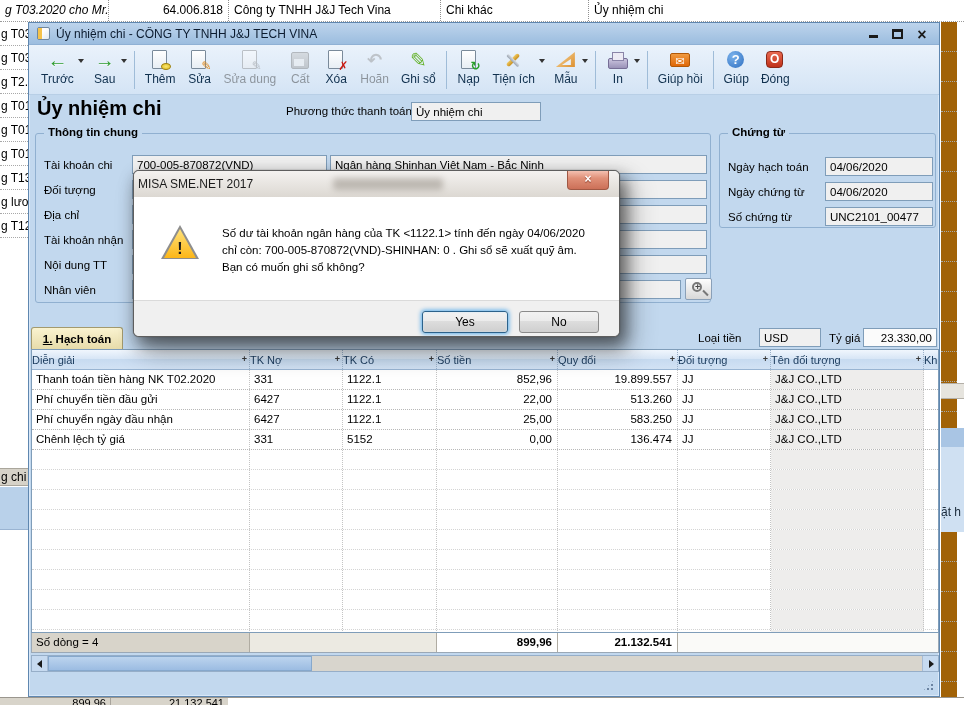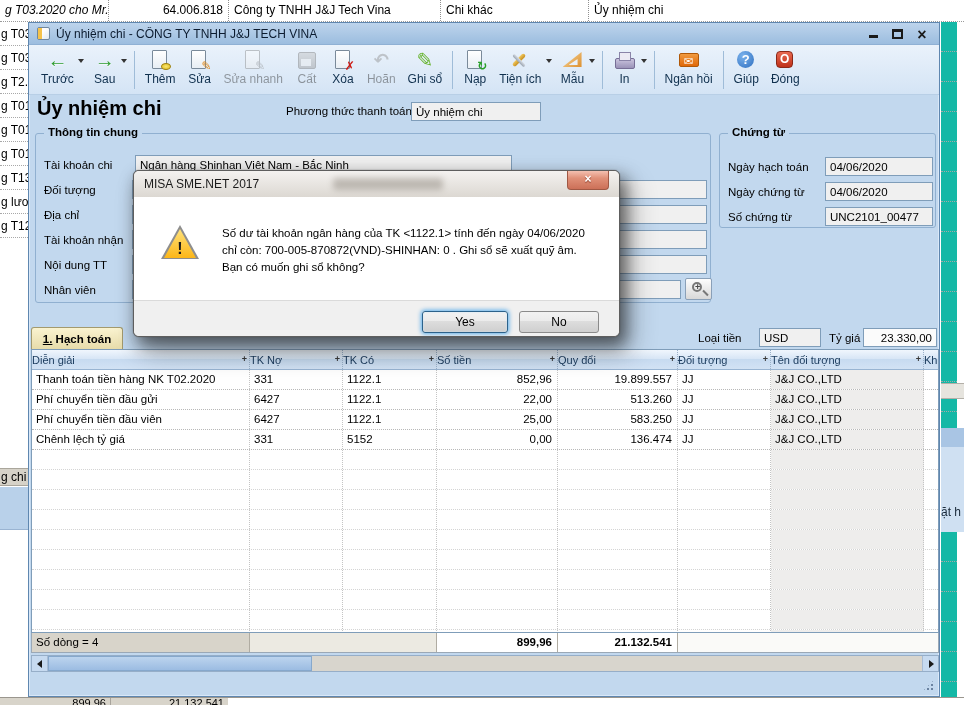--- a/index.html
+++ b/index.html
@@ -7,21 +7,21 @@
   *{box-sizing:border-box}
   .screen{position:absolute;left:0;top:0;width:964px;height:705px;overflow:hidden;background:#fff}
 
   
   .bg-toprow{position:absolute;left:0;top:0;width:964px;height:22px;border-bottom:1px dotted #9a9a9a;font-size:12px;color:#000}
   .bgtc{position:absolute;top:0;height:21px;line-height:21px;padding:0 5px;white-space:nowrap;overflow:hidden}
   .bg-leftcol{position:absolute;left:0;top:22px;width:28px;height:240px;font-size:12px;color:#000}
   .bglr{position:absolute;left:0;width:28px;height:24px;line-height:24px;border-bottom:1px dotted #a8a8a8;overflow:hidden;white-space:nowrap;padding-left:1px}
   .bg-chi{position:absolute;left:0;top:468px;width:28px;height:18px;background:#d6d2c8;border-top:1px solid #aaa69c;border-bottom:1px solid #aaa69c;font-size:12px;line-height:17px;overflow:hidden;white-space:nowrap;padding-left:1px}
   .bg-blueband{position:absolute;left:0;top:487px;width:28px;height:43px;background:#b9d1ea;border-bottom:1px solid #9ab4d2}
-  .bg-right{position:absolute;left:941px;top:22px;width:16px;height:675px;background:#14b8a6}
+  .bg-right{position:absolute;left:941px;top:22px;width:16px;height:675px;background:#a16207}
   .rline{height:30px;border-bottom:1px dotted #a8a8a8}
   .rband-gray{position:absolute;left:0;top:361px;width:23px;height:16px;background:#e6e4de;border-top:1px solid #b4b0a8;border-bottom:1px solid #b4b0a8}
   .rband-blue{position:absolute;left:0;top:406px;width:23px;height:19px;background:#a9c5e4}
   .rband-pale{position:absolute;left:0;top:425px;width:23px;height:85px;background:#cfe0f2;font-size:12px;color:#1a2a3a}
   .rband-pale span{position:absolute;left:0;top:58px;white-space:nowrap}
   .bg-bottomrow{position:absolute;left:0;top:697px;width:964px;height:8px;border-top:1px solid #9a968e;font-size:11px;color:#000}
   .bb{position:absolute;top:0;height:8px;line-height:11px;text-align:right;background:#d8d4ca;overflow:hidden}
   .bb.c1{left:0;width:110px;padding-right:4px}
   .bb.c2{left:110px;width:118px;padding-right:4px;border-left:1px solid #a8a49c}
 
@@ -109,21 +109,21 @@
   .harrow{position:absolute;top:0;width:16px;height:15px;background:#c6daf0}
   .harrow.hl{left:0;border-right:1px solid #a8bcd4}
   .harrow.hr{right:0;border-left:1px solid #a8bcd4}
   .tri-l{position:absolute;left:5px;top:4px;width:0;height:0;border:4px solid transparent;border-right:5px solid #1a1a1a;border-left:none}
   .tri-r{position:absolute;left:6px;top:4px;width:0;height:0;border:4px solid transparent;border-left:5px solid #1a1a1a;border-right:none}
   .hthumb{position:absolute;left:16px;top:0;width:264px;height:15px;background:linear-gradient(#bcd4ee,#9cbce2);border:1px solid #86a8cc}
   .grip{position:absolute;right:4px;top:656px;width:13px;height:13px;background-image:radial-gradient(circle at 2px 2px,#6a82a0 1.2px,transparent 1.5px);background-size:4px 4px;clip-path:polygon(100% 0,100% 100%,0 100%)}
 
   
   .dialog{position:absolute;left:133px;top:170px;width:487px;height:167px;background:#f0f0f0;border:1px solid #5e5e5e;border-radius:6px;box-shadow:0 0 1px #444,5px 8px 16px 1px rgba(20,20,20,.55),10px 14px 28px rgba(20,20,20,.3);overflow:hidden;z-index:5}
-  .dtitle{position:relative;height:26px;background:linear-gradient(#f4f2f0,#dcd8d2);display:flex;align-items:center;padding:0 10px;font-size:12px;color:#1a1a1a}
+  .dtitle{position:relative;height:26px;background:linear-gradient(#f4f2f0,#dcd8d2);display:flex;align-items:center;padding:0 4px;font-size:12px;color:#1a1a1a}
   .dsmudge{position:absolute;left:199px;top:7px;width:110px;height:12px;background:#6f675c;opacity:.35;filter:blur(3px);border-radius:3px}
   .dclose{position:absolute;right:10px;top:0;width:42px;height:19px;background:linear-gradient(#f4c0b0,#e09078 40%,#cc7058);border:1px solid #a05844;border-top:none;border-radius:0 0 4px 4px;color:#fff;text-align:center;font-weight:bold;font-size:12px;line-height:17px;text-shadow:0 1px 1px #8a3a28}
   .dclose::before{content:"×"}
   .dbody{position:absolute;left:0;top:26px;width:100%;height:105px;background:#fff}
   .dwarn{position:absolute;left:27px;top:28px;width:38px;height:34px}
   .dwarn .t1{position:absolute;inset:0;background:#8e8e8e;clip-path:polygon(50% 0,100% 100%,0 100%)}
   .dwarn .t2{position:absolute;left:3px;top:4px;width:32px;height:29px;background:linear-gradient(#ffe27a,#fcb618);clip-path:polygon(50% 0,100% 100%,0 100%)}
   .dwarn .ex{position:absolute;left:0;right:0;bottom:1px;text-align:center;font-weight:bold;font-size:16px;color:#1a1a1a}
   .dwarn .ex::before{content:"!"}
   .dmsg{position:absolute;left:88px;top:28px;font-size:11.5px;line-height:17px;color:#000;white-space:nowrap}
@@ -232,21 +232,21 @@
         <div class="tbtn">
           <span class="tico ic-doc">
             <span class="ov" style="color: rgb(224, 136, 24);">✎</span>
           </span>
           <span class="tlbl">Sửa</span>
         </div>
         <div class="tbtn disabled">
           <span class="tico ic-doc">
             <span class="ov" style="color: rgb(136, 136, 136);">✎</span>
           </span>
-          <span class="tlbl">Sửa nhanh</span>
+          <span class="tlbl">Sửa dung</span>
         </div>
         <div class="tbtn disabled">
           <span class="tico ic-floppy"></span>
           <span class="tlbl">Cất</span>
         </div>
         <div class="tbtn">
           <span class="tico ic-doc">
             <span class="ov" style="color: rgb(204, 24, 16);">✗</span>
           </span>
           <span class="tlbl">Xóa</span>
@@ -284,21 +284,21 @@
         <div class="tbtn dd">
           <span class="tico ic-printer"></span>
           <span class="tlbl">In</span>
           <span class="caret"></span>
         </div>
         <span class="tsep"></span>
         <div class="tbtn">
           <span class="tico ic-mail">
             <span class="tglyph">✉</span>
           </span>
-          <span class="tlbl">Ngân hồi</span>
+          <span class="tlbl">Giúp hồi</span>
         </div>
         <span class="tsep"></span>
         <div class="tbtn">
           <span class="tico ic-help">
             <span class="tglyph">?</span>
           </span>
           <span class="tlbl">Giúp</span>
         </div>
         <div class="tbtn">
           <span class="tico ic-power">
@@ -312,20 +312,21 @@
       <div class="page-title">Ủy nhiệm chi</div>
       <div class="pm-label">Phương thức thanh toán</div>
       <div class="fld pm-field">Ủy nhiệm chi</div>
     </div>
 
     <div class="group g1">
       <span class="gtitle">Thông tin chung</span>
       <div>
           <div class="grow" style="top: 21px;">
             <span class="flabel">Tài khoản chi</span>
+            <span class="fld" style="width: 195px;">700-005-870872(VND)</span>
             <span class="fld" style="width: 377px; margin-left: 3px;">Ngân hàng Shinhan Việt Nam - Bắc Ninh</span>
           </div>
           <div class="grow" style="top: 46px;">
             <span class="flabel">Đối tượng</span>
             <span class="fld" style="width: 575px;"></span>
           </div>
           <div class="grow" style="top: 71px;">
             <span class="flabel">Địa chỉ</span>
             <span class="fld" style="width: 575px;"></span>
           </div>
@@ -422,21 +423,21 @@
             <div class="td " style="width: 218px;">Phí chuyển tiền đầu gửi</div>
             <div class="td " style="width: 93px;">6427</div>
             <div class="td " style="width: 94px;">1122.1</div>
             <div class="td num" style="width: 121px;">22,00</div>
             <div class="td num" style="width: 120px;">513.260</div>
             <div class="td " style="width: 93px;">JJ</div>
             <div class="td  gray" style="width: 153px;">J&amp;J CO.,LTD</div>
             <div class="td " style="width: 16px;"></div>
           </div>
           <div class="tr">
-            <div class="td " style="width: 218px;">Phí chuyển tiền đầu viên</div>
+            <div class="td " style="width: 218px;">Phí chuyển ngày đầu nhận</div>
             <div class="td " style="width: 93px;">6427</div>
             <div class="td " style="width: 94px;">1122.1</div>
             <div class="td num" style="width: 121px;">25,00</div>
             <div class="td num" style="width: 120px;">583.250</div>
             <div class="td " style="width: 93px;">JJ</div>
             <div class="td  gray" style="width: 153px;">J&amp;J CO.,LTD</div>
             <div class="td " style="width: 16px;"></div>
           </div>
           <div class="tr">
             <div class="td " style="width: 218px;">Chênh lệch tỷ giá</div>

